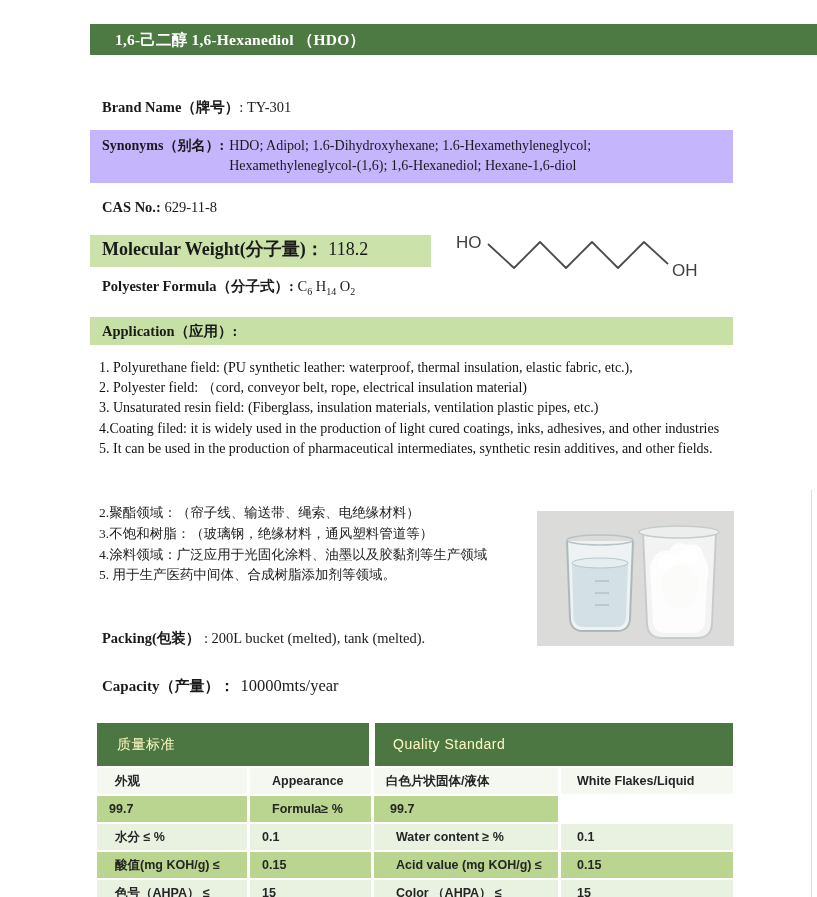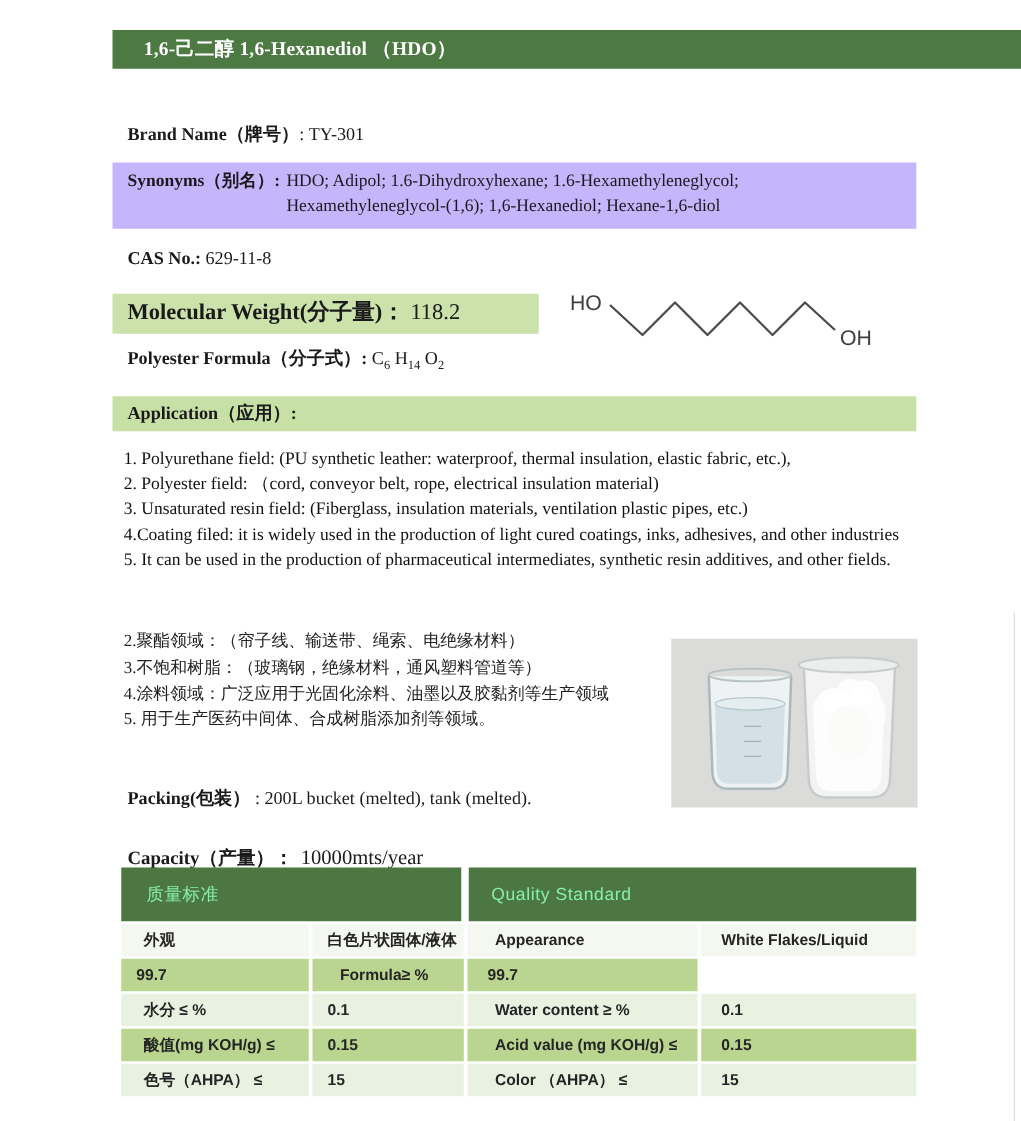--- a/index.html
+++ b/index.html
@@ -44,22 +44,22 @@
   .packing-line  { left:102px; top:629px; }
   .capacity-line { left:102px; top:660px; font-size:15px;margin-top:16px; }
   .capacity-line .cap-val { font-size:16.5px; margin-left:6px; }
 
   
   .structure { left:452px; top:226px; }
 
   
   .spec-table { left:97px; top:694px; width:636px; font-family:"Liberation Sans","DejaVu Sans",sans-serif; }
   .spec-head { display:grid; grid-template-columns:272px 358px; column-gap:6px; }
-  .spec-head .hcell { height:43px; background:#4c7742; color:#86efac; font-size:14px;
-    line-height:43px; letter-spacing:.5px; font-weight:500; }
+  .spec-head .hcell { height:43px; background:#4c7742; color:#fef9c3; font-size:14px;
+    line-height:43px; letter-spacing:.5px; font-weight:500;margin-top:29px; }
   .hcell.cn { padding-left:20px; }
   .hcell.en { padding-left:18px; }
   .spec-row { display:grid; grid-template-columns:150px 121px 184px 172px; column-gap:3px; margin-top:2px; }
   .spec-row .cell { height:26px; line-height:26px; font-size:12.5px; font-weight:600; color:#252525;
     white-space:nowrap; overflow:hidden; }
   .cell.c1 { padding-left:18px; }
   .cell.c2 { padding-left:12px; }
   .cell.c3 { padding-left:22px; }
   .cell.c4 { padding-left:16px; }
   .row-a .cell { background:#f5f8f1; }
@@ -156,22 +156,22 @@
 </div>
 
 <div class="abs spec-table">
   <div class="spec-head">
     <div class="hcell cn">质量标准</div>
     <div class="hcell en">Quality Standard</div>
   </div>
 
   <div class="spec-row row-a">
     <div class="cell c1">外观</div>
+    <div class="cell c3">Appearance</div>
     <div class="cell c2">白色片状固体/液体</div>
-    <div class="cell c3">Appearance</div>
     <div class="cell c4">White Flakes/Liquid</div>
   </div>
   <div class="spec-row row-b">
     <div class="cell c2">99.7</div>
     <div class="cell c3">Formula≥ %</div>
     <div class="cell c4">99.7</div>
   </div>
   <div class="spec-row row-c">
     <div class="cell c1">水分 ≤ %</div>
     <div class="cell c2">0.1</div>

